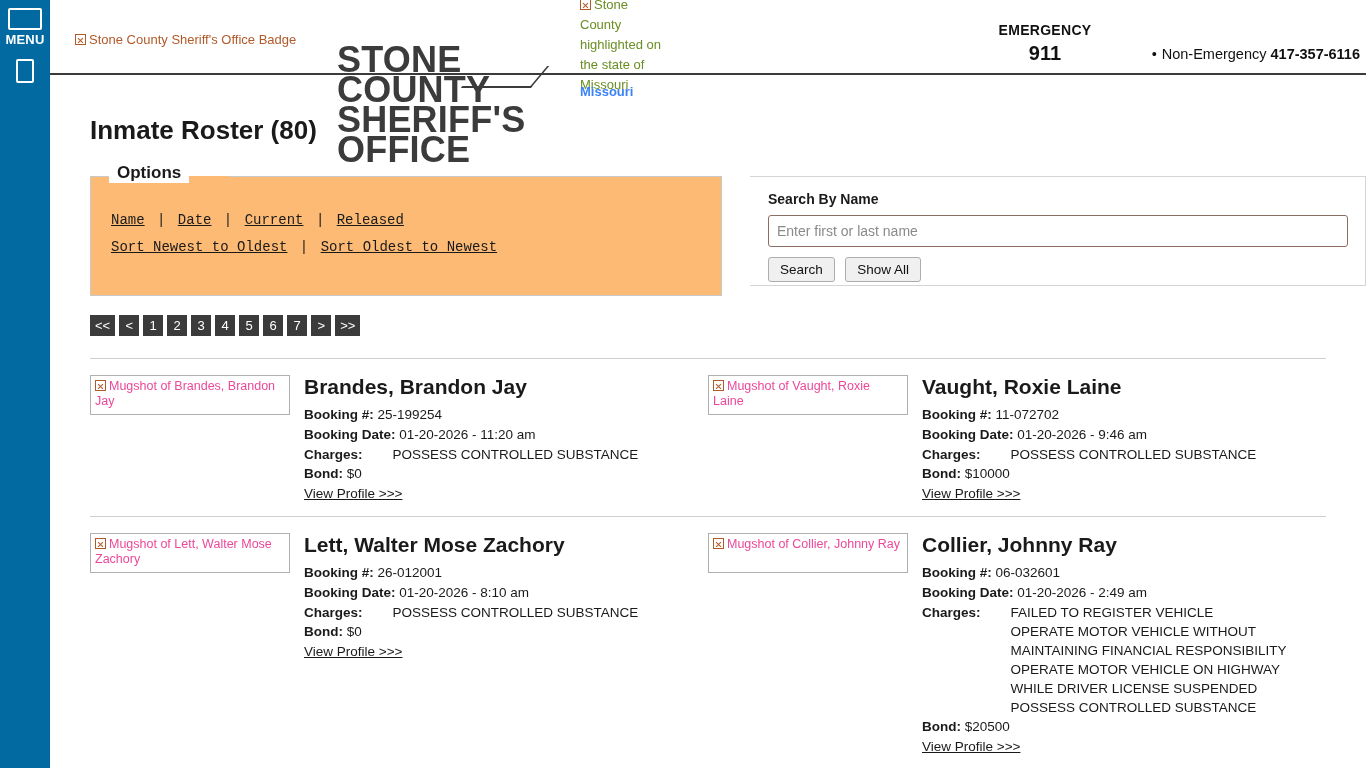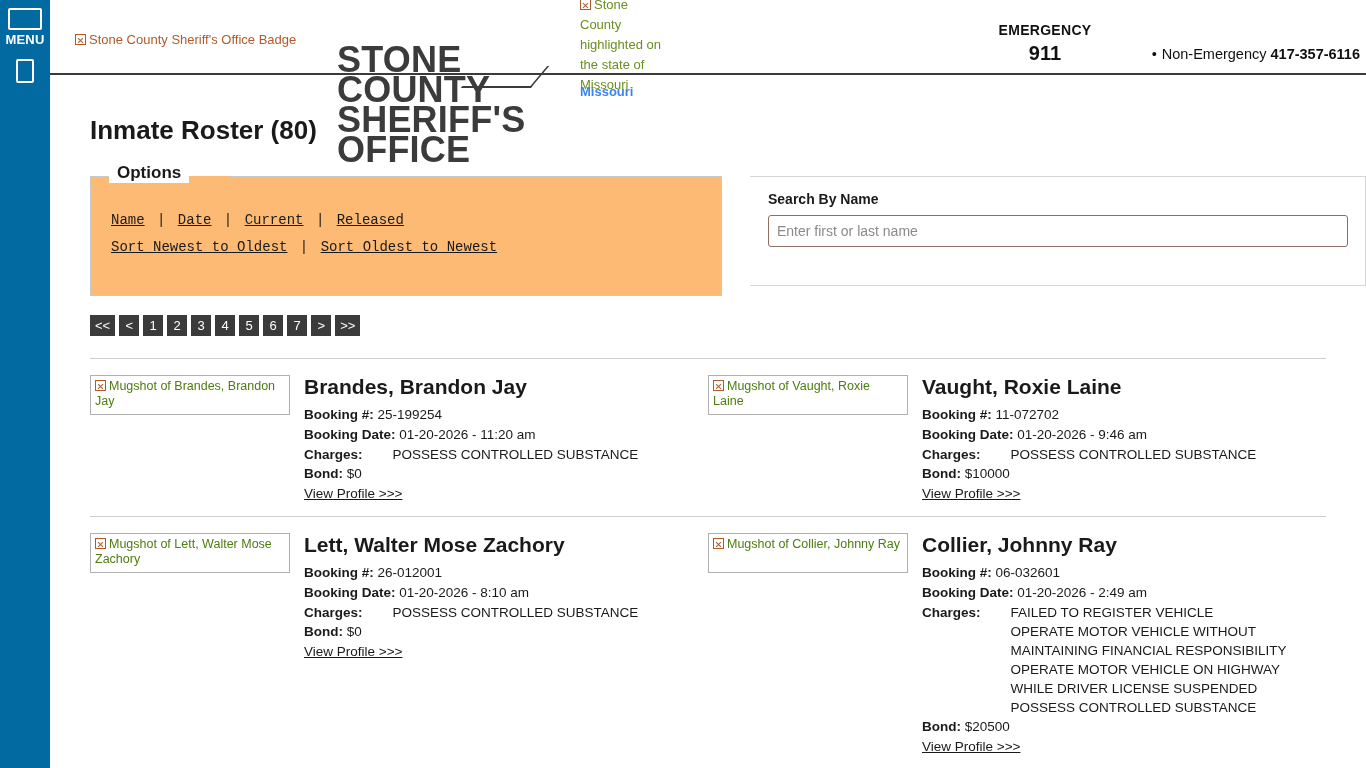--- a/index.html
+++ b/index.html
@@ -265,21 +265,21 @@
   .roster-row:last-child { border-bottom: none; }
   .inmate {
     width: 50%;
     display: flex;
     align-items: flex-start;
   }
   .mug {
     width: 200px;
     min-height: 40px;
     border: 1px solid #b0b0b0;
-    color: #4d7c0f;
+    color: #ec4899;
     font-size: 12.5px;
     line-height: 15px;
     padding: 3px 4px;
     margin-right: 14px;
     flex: 0 0 200px;
     background: #fff;
   }
   .inmate-info { flex: 1; }
   .inmate-name {
     font-size: 21px;
@@ -363,20 +363,24 @@
         <div class="opt-line" id="opt-line-2">
           <span class="opt-link">Sort Newest to Oldest</span>
           <span class="opt-sep">|</span>
           <span class="opt-link">Sort Oldest to Newest</span>
         </div>
       </div>
 
       <div id="search-panel">
         <div id="search-label">Search By Name</div>
         <input id="search-input" type="text" placeholder="Enter first or last name" style="">
+        <div id="search-buttons">
+          <button class="btn">Search</button>
+          <button class="btn">Show All</button>
+        </div>
       </div>
     </div>
 
     <div id="pagination">
       <span class="page-btn">&lt;&lt;</span>
       <span class="page-btn">&lt;</span>
       <span class="page-btn">1</span>
       <span class="page-btn">2</span>
       <span class="page-btn">3</span>
       <span class="page-btn">4</span>

